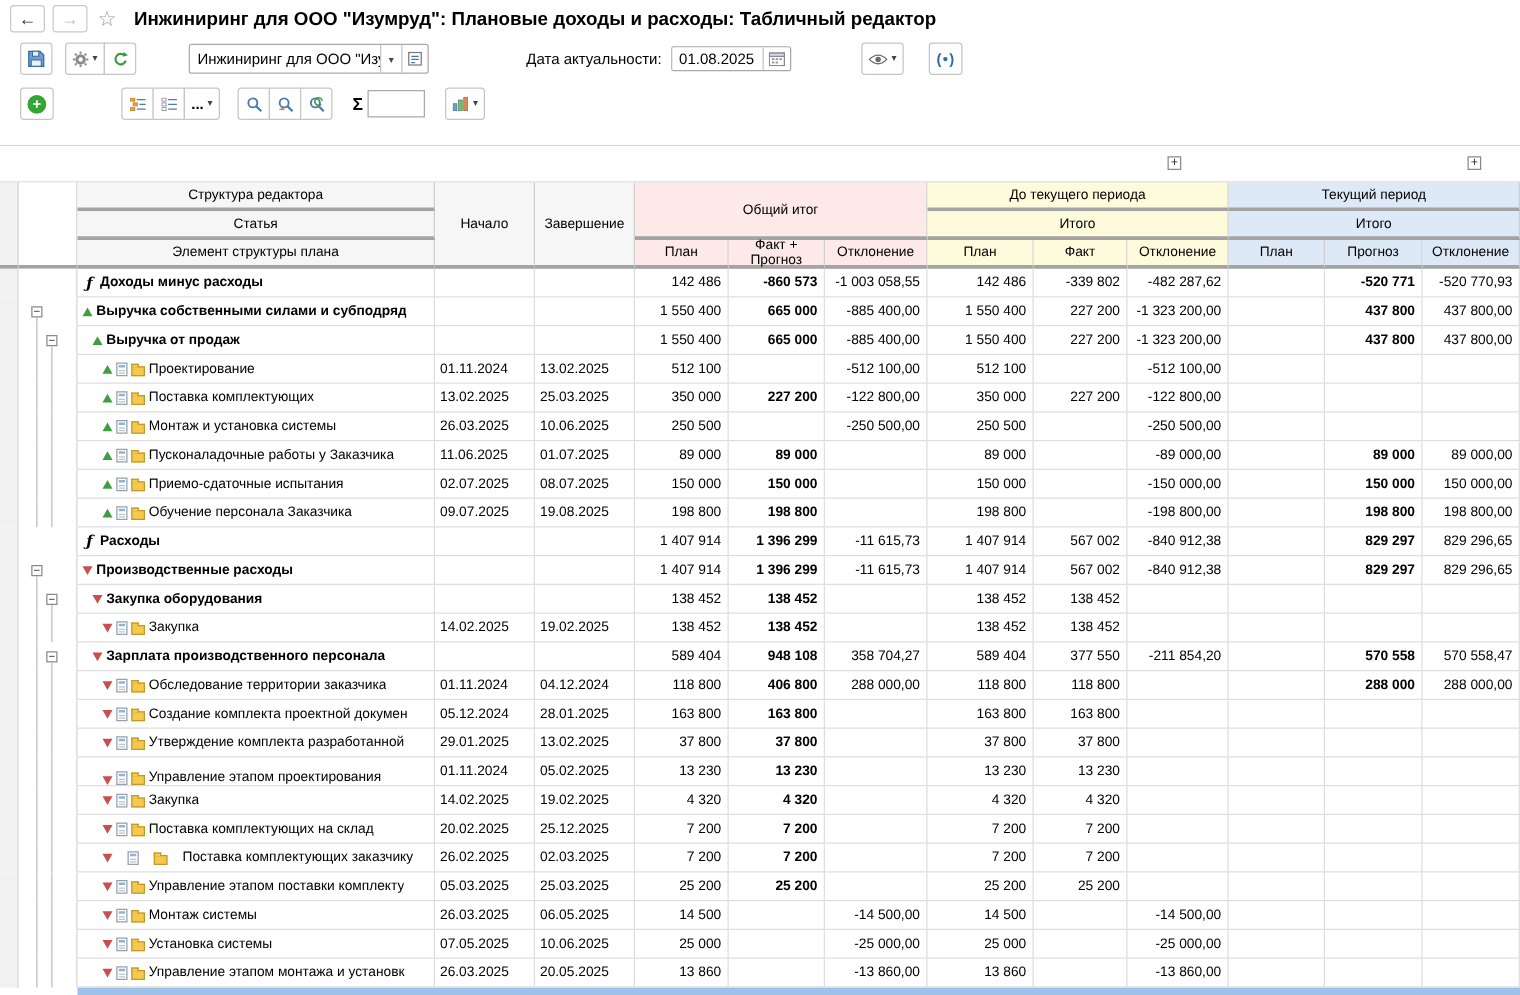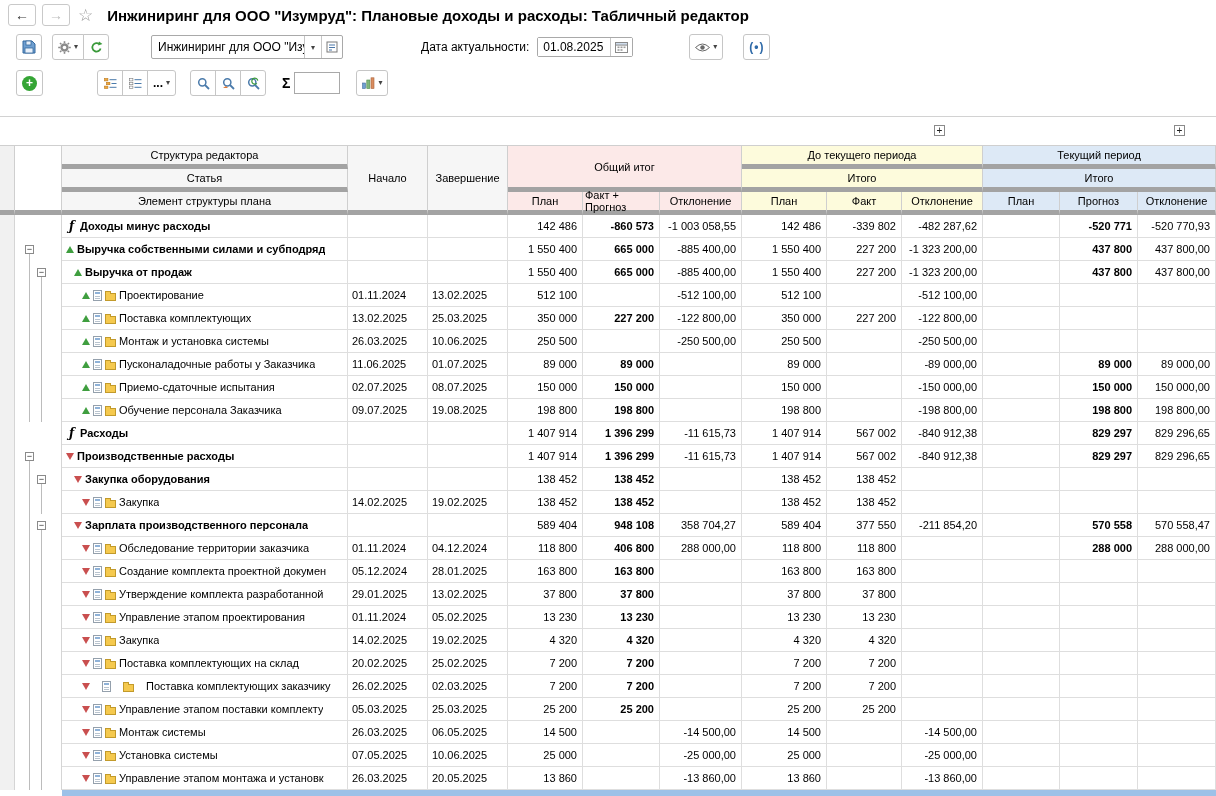--- a/index.html
+++ b/index.html
@@ -37,22 +37,22 @@
     line-height:14px;text-align:center;font-weight:bold;display:inline-block}
   .sigma{font-size:14px;font-weight:bold;margin-left:16px}
   .sigmainput{width:46px;height:22px;border:1px solid #a9a9a9;margin-left:4px;font-size:12px;padding:0 4px;font-family:inherit}
   .ellip{font-size:12px;font-weight:bold;line-height:8px}
   
   .sheet{margin-top:14px;border-top:1px solid #d2d2d2;position:relative}
   .topstrip{height:28px;position:relative;background:#fff}
   .ghead,.drow{display:grid;
     grid-template-columns:15px 47px 286px 80px 80px 75px 77px 82px 85px 75px 81px 77px 78px 78px}
   .ghead{grid-auto-rows:23px;border-top:1px solid #cfcfcf}
-  .hc{border-right:1px solid #cfcfcf;border-bottom:5px solid #a3a3a3;display:flex;align-items:center;
-    justify-content:center;font-size:11px;background:#f6f6f6;text-align:left;padding:0 2px;line-height:12px}
+  .hc{border-right:1px solid #cfcfcf;border-bottom:3px solid #a3a3a3;display:flex;align-items:center;
+    justify-content:center;font-size:11px;background:#f6f6f6;text-align:center;padding:0 2px;line-height:12px}
   .hp{background:var(--total-bg,#fce9e8)}
   .hy{background:var(--before-bg,#fdfbdc)}
   .hb{background:var(--current-bg,#dde9f6)}
   .h-strip{grid-column:1;grid-row:1/4;background:#f1f1f1}
   .h-margin{grid-column:2;grid-row:1/4;background:#fff}
   .h-structure{grid-column:3;grid-row:1}
   .h-article{grid-column:3;grid-row:2}
   .h-element{grid-column:3;grid-row:3}
   .h-start{grid-column:4;grid-row:1/4}
   .h-end{grid-column:5;grid-row:1/4}
@@ -669,21 +669,21 @@
         <div class="c num"></div>
         <div class="c num"></div>
         <div class="c num"></div>
       </div>
       <div class="drow">
         <div class="c strip"></div>
         <div class="margin">
           <span class="tline i0"></span>
           <span class="tline i1"></span>
         </div>
-        <div class="c name" style="padding-left: 20px;">
+        <div class="c name" style="padding-left: 20px; align-items: flex-end;">
           <span class="tri down"></span>
           <span class="idoc"></span>
           <span class="ifold"></span>
           <span class="nm">Управление этапом проектирования</span>
         </div>
         <div class="c date">01.11.2024</div>
         <div class="c date">05.02.2025</div>
         <div class="c num">13 230</div>
         <div class="c num b">13 230</div>
         <div class="c num"></div>
@@ -724,21 +724,21 @@
           <span class="tline i0"></span>
           <span class="tline i1"></span>
         </div>
         <div class="c name" style="padding-left: 20px;">
           <span class="tri down"></span>
           <span class="idoc"></span>
           <span class="ifold"></span>
           <span class="nm">Поставка комплектующих на склад</span>
         </div>
         <div class="c date">20.02.2025</div>
-        <div class="c date">25.02.2025</div>
+        <div class="c date">25.12.2025</div>
         <div class="c num">7 200</div>
         <div class="c num b">7 200</div>
         <div class="c num"></div>
         <div class="c num">7 200</div>
         <div class="c num">7 200</div>
         <div class="c num"></div>
         <div class="c num"></div>
         <div class="c num"></div>
         <div class="c num"></div>
       </div>

